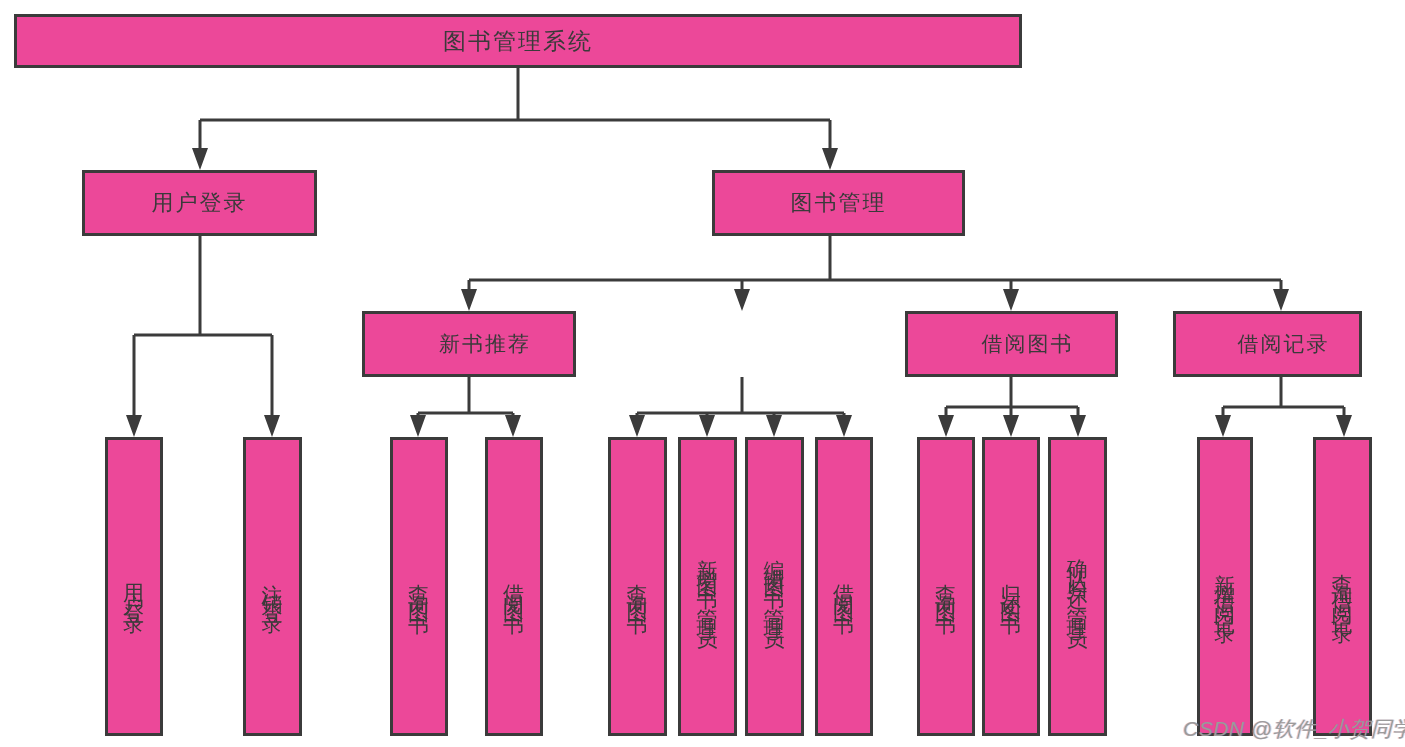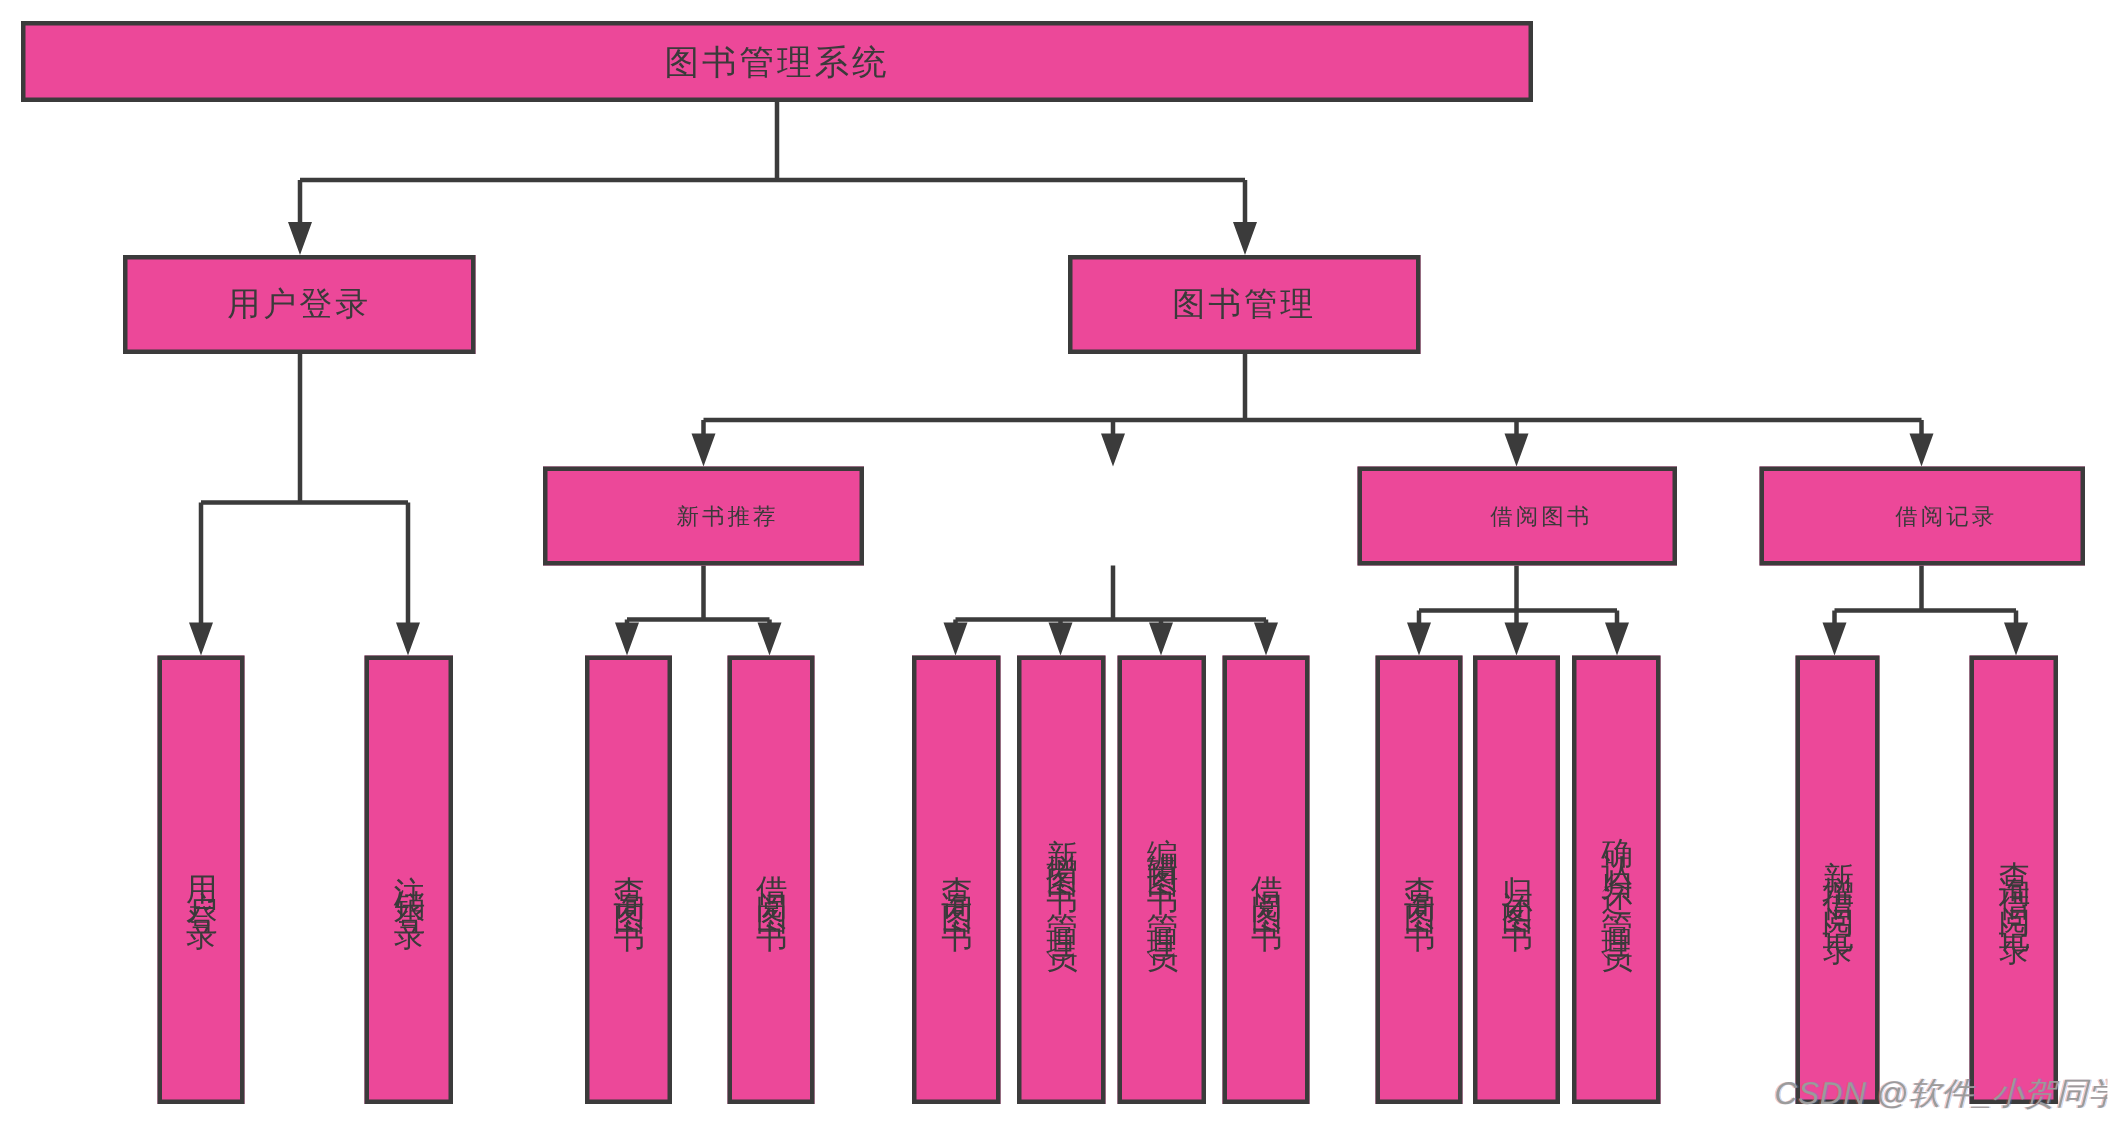--- a/index.html
+++ b/index.html
@@ -15,21 +15,21 @@
   }
   .stage svg{position:absolute;left:0;top:0;}
   .box{
     position:absolute;box-sizing:border-box;background:#ec4899;
     border:3px solid var(--line);color:var(--text);
     display:flex;align-items:center;justify-content:center;
     text-align:center;
   }
   .h{font-size:22px;letter-spacing:2px;}
   .root-label{font-size:23px;}
-  .l3{font-size:15px;padding-left:32px;}
+  .l3{font-size:21px;padding-left:32px;}
   .v{
     writing-mode:vertical-rl;text-orientation:mixed;
     font-size:21px;letter-spacing:10px;line-height:1;
     padding:6px 0;
   }
   .connector{stroke:var(--line);stroke-width:3;fill:none;}
   .arrowheads{fill:var(--line);stroke:none;}
   .watermark{
     position:absolute;left:1183px;top:715px;width:218px;
     font-size:21px;letter-spacing:0.5px;color:var(--wm);white-space:nowrap;
@@ -61,25 +61,25 @@
       M629 415 L645 415 L637 437 Z  M699 415 L715 415 L707 437 Z
       M766 415 L782 415 L774 437 Z  M836 415 L852 415 L844 437 Z
       M938 415 L954 415 L946 437 Z  M1003 415 L1019 415 L1011 437 Z
       M1070 415 L1086 415 L1078 437 Z
       M1215 415 L1231 415 L1223 437 Z  M1336 415 L1352 415 L1344 437 Z"></path>
   </svg>
 
   <div class="box h root-label" style="left:14px;top:14px;width:1008px;height:54px;">图书管理系统</div>
 
   <div class="box h" style="left:82px;top:170px;width:235px;height:66px;">用户登录</div>
-  <div class="box h" style="left:712px;top:170px;width:235px;height:66px;">图书管理</div>
+  <div class="box h" style="left:712px;top:170px;width:253px;height:66px;">图书管理</div>
 
   <div class="box h l3" style="left:362px;top:311px;width:214px;height:66px;">新书推荐</div>
   <div class="box h l3" style="left:905px;top:311px;width:213px;height:66px;">借阅图书</div>
-  <div class="box h l3" style="left:1173px;top:311px;width:217px;height:66px;">借阅记录</div>
+  <div class="box h l3" style="left:1173px;top:311px;width:189px;height:66px;">借阅记录</div>
 
   <div class="box v" style="left:105px;top:437px;width:58px;height:299px;">用户登录</div>
   <div class="box v" style="left:243px;top:437px;width:59px;height:299px;">注销登录</div>
 
   <div class="box v" style="left:390px;top:437px;width:58px;height:299px;">查询图书</div>
   <div class="box v" style="left:485px;top:437px;width:58px;height:299px;">借阅图书</div>
 
   <div class="box v" style="left:608px;top:437px;width:59px;height:299px;">查询图书</div>
   <div class="box v" style="left:678px;top:437px;width:59px;height:299px;">新增图书（管理员）</div>
   <div class="box v" style="left:745px;top:437px;width:59px;height:299px;">编辑图书（管理员）</div>

